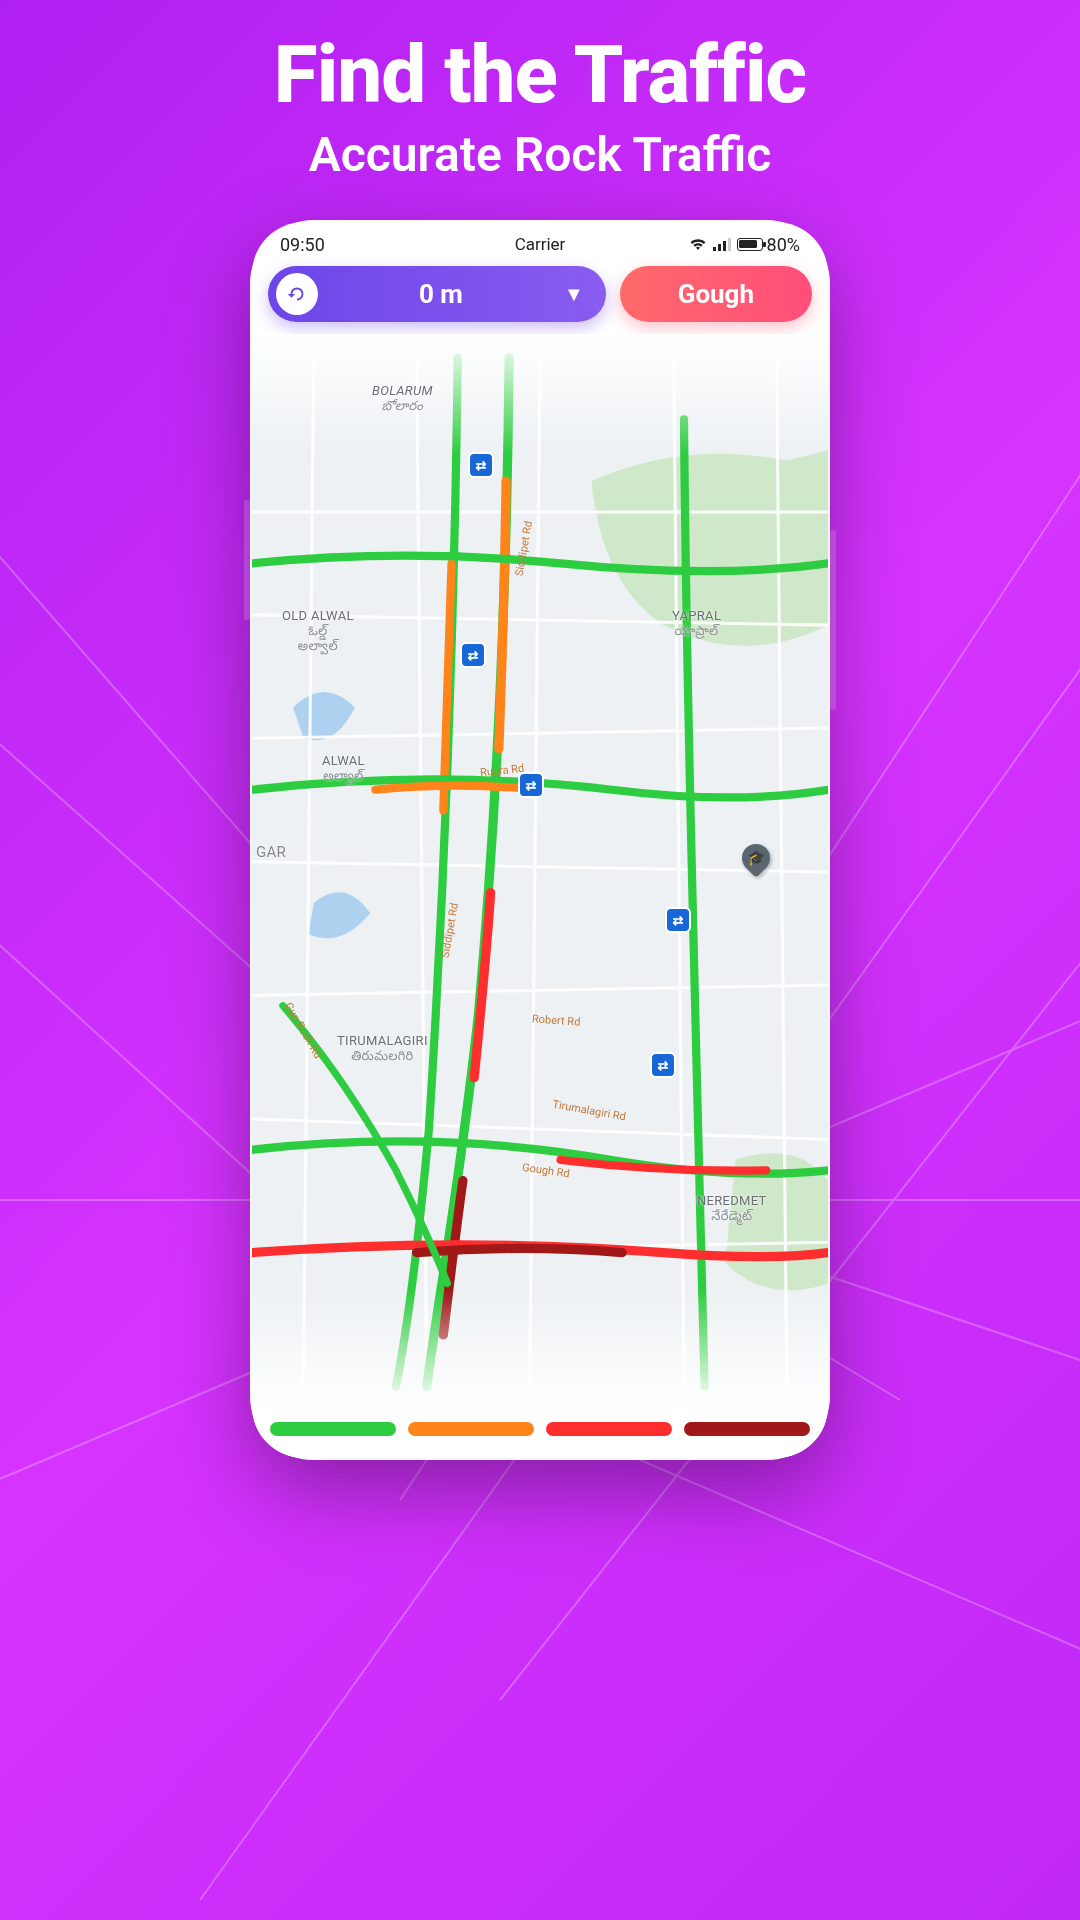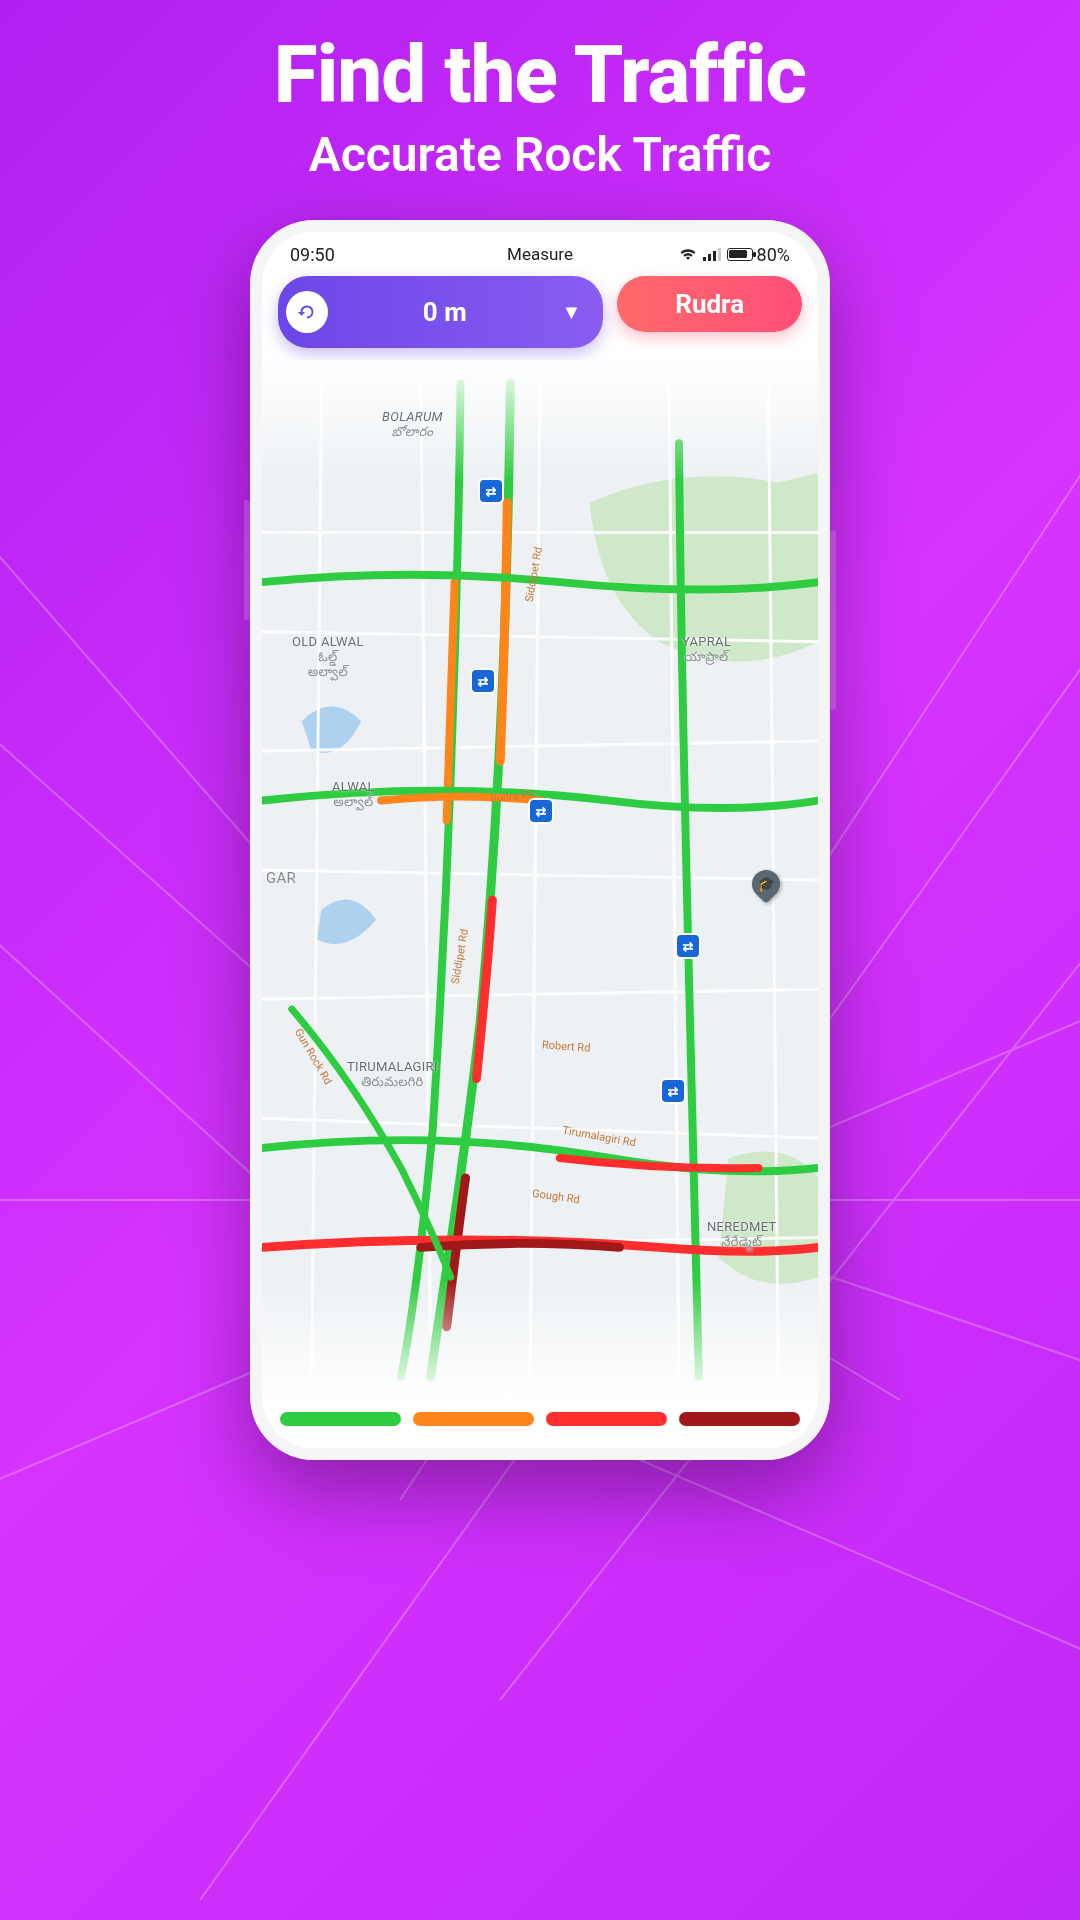--- a/index.html
+++ b/index.html
@@ -27,21 +27,21 @@
   .phone {
     position: absolute;
     left: 50%;
     top: 220px;
     transform: translateX(-50%);
     width: 580px;
     height: 1240px;
     background: #f5f5f7;
     border-radius: 64px;
     box-shadow: 0 30px 80px rgba(0,0,0,0.35), 0 0 0 2px rgba(255,255,255,0.3) inset;
-    padding: 12px;
+    padding: 2px;
   }
   .phone::before, .phone::after {
     content: "";
     position: absolute;
     background: rgba(255,255,255,0.15);
     border-radius: 6px;
   }
   .phone::before { 
     left: -6px; top: 280px; width: 6px; height: 120px;
   }
@@ -89,21 +89,21 @@
 
   .controls {
     display: flex;
     gap: 14px;
     padding: 0 16px 12px;
   }
   .measure-pill {
     flex: 1.6;
     background: linear-gradient(90deg, #6b46e8, #8a5cf0);
     border-radius: 30px;
-    height: 72px;
+    height: 56px;
     display: flex;
     align-items: center;
     justify-content: space-between;
     padding: 0 22px 0 8px;
     color: #fff;
     font-size: 26px;
     font-weight: 700;
     box-shadow: 0 6px 16px rgba(107,70,232,0.35);
   }
   .undo-circle {
@@ -215,21 +215,21 @@
 <div class="hero">
   <h1>Find the Traffic</h1>
   <h2>Accurate Rock Traffic</h2>
 </div>
 
 <div class="phone">
   <div class="screen">
 
     <div class="statusbar">
       <span class="left">09:50</span>
-      <span class="center">Measure</span>
+      <span class="center">Carrier</span>
       <span class="right">
         <span>
           <svg width="18" height="14" viewBox="0 0 18 14">
               <path d="M9 13 L7 10.6 C8.2 9.6 9.8 9.6 11 10.6 Z M4.3 8 C7 5.6 11 5.6 13.7 8 L12 9.8 C10.2 8.2 7.8 8.2 6 9.8 Z M1.6 5.2 C5.7 1.4 12.3 1.4 16.4 5.2 L14.8 6.9 C11.5 3.9 6.5 3.9 3.2 6.9 Z" fill="#222"></path>
             </svg>
         </span>
         <span>
           <svg width="18" height="13" viewBox="0 0 18 13">
               <rect x="0" y="9" width="3" height="4" fill="#222"></rect>
               <rect x="5" y="6" width="3" height="7" fill="#222"></rect>
@@ -251,21 +251,21 @@
       <div class="measure-pill">
         <span class="undo-circle">
           <svg width="22" height="22" viewBox="0 0 24 24">
               <path d="M12 5 C8 5 5 8 5 12 L2 12 L6 16 L10 12 L7 12 C7 9.2 9.2 7 12 7 C14.8 7 17 9.2 17 12 C17 14.8 14.8 17 12 17 L12 19 C16 19 19 16 19 12 C19 8 16 5 12 5 Z" fill="#6b46e8"></path>
             </svg>
         </span>
         <span>0 m</span>
         <span class="carat">▼</span>
       </div>
       <div class="units-pill">
-        <span>Rudra</span>
+        <span>Gough</span>
       </div>
     </div>
 
     <div class="map">
 
       <svg viewBox="0 0 560 1000">
         <rect width="560" height="1000" fill="#edf1f4"></rect>
 
         <path d="M330 120 Q420 80 520 100 L560 90 L560 260 Q480 300 400 260 Q340 220 330 120 Z" fill="#cfe8c9"></path>
         <path d="M470 780 Q530 760 560 800 L560 900 Q500 920 460 880 Z" fill="#cfe8c9"></path>

